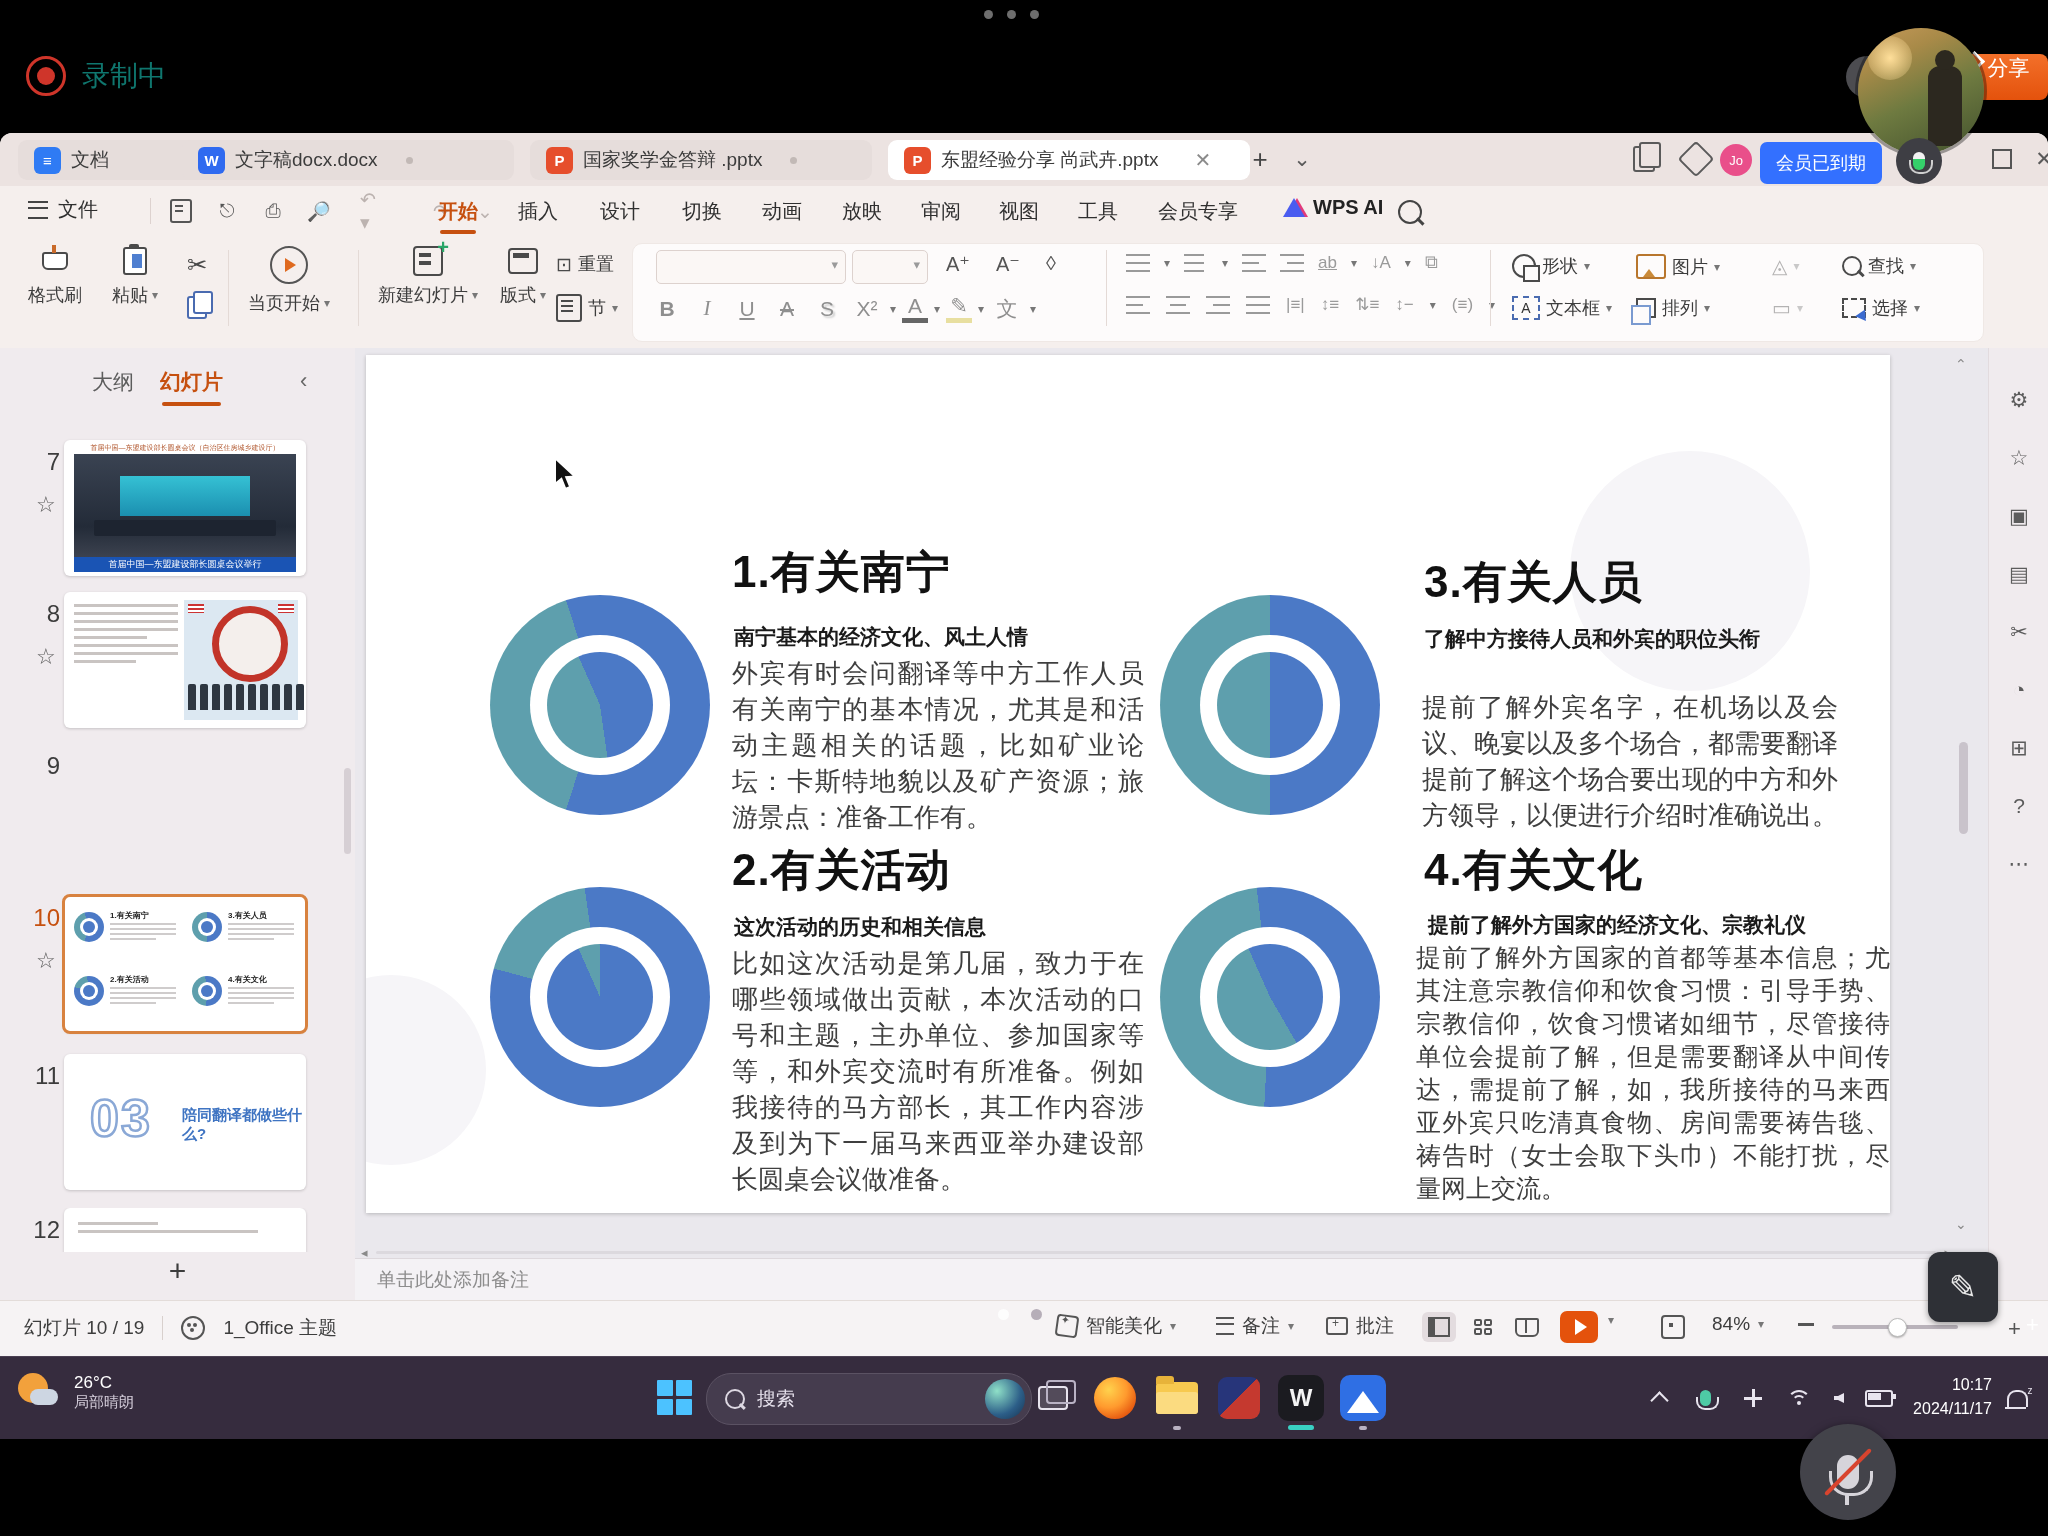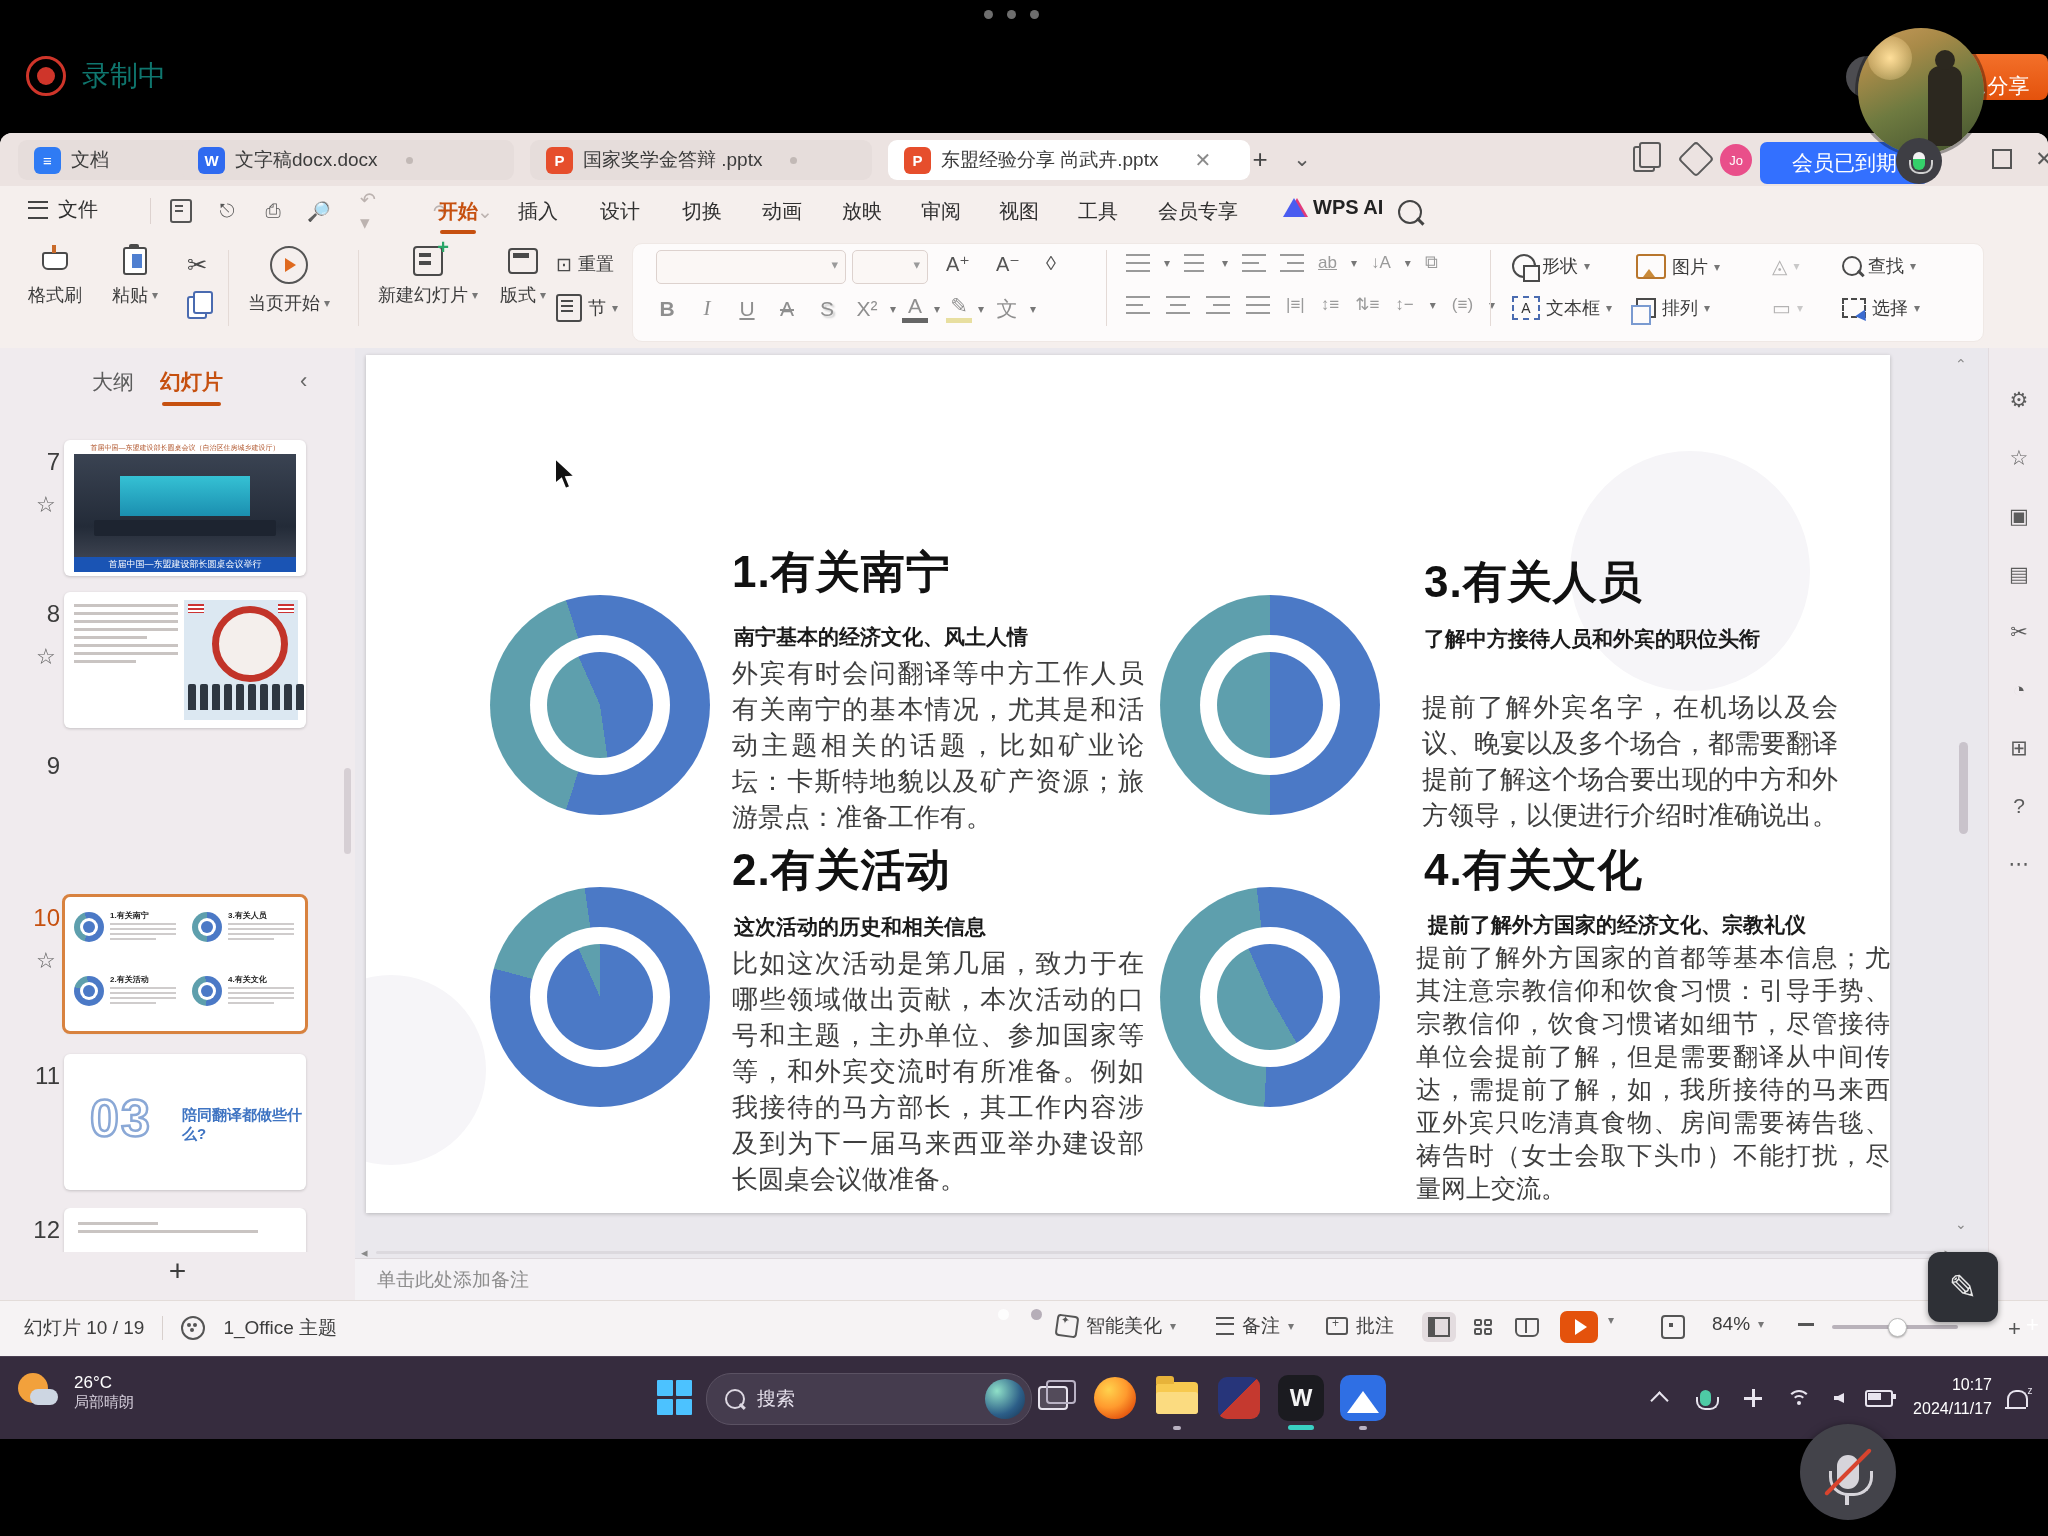--- a/index.html
+++ b/index.html
@@ -29,22 +29,22 @@
       color:#fff;font-size:15px;font-weight:bold;}
   .fi.docs{background:#2f7bf4;}
   .fi.word{background:#2f6af0;}
   .fi.ppt{background:#e64e2c;}
   .tb-ic{position:absolute;top:12px;width:28px;height:28px;color:#5a5a5a;font-size:21px;display:flex;align-items:center;justify-content:center;}
   .win-sq{width:18px;height:22px;border:2px solid #5a5a5a;border-radius:3px;position:relative;}
   .win-sq:before{content:"";position:absolute;left:4px;top:-6px;width:18px;height:22px;border:2px solid #5a5a5a;border-radius:3px;background:#ece3e1;}
   .box3d{width:22px;height:22px;border:2px solid #5a5a5a;border-radius:4px;transform:rotate(45deg);}
   .avatar-jo{position:absolute;left:1720px;top:11px;width:32px;height:32px;border-radius:50%;background:#e94f8a;
              color:#fff;font-size:13px;display:flex;align-items:center;justify-content:center;}
-  .member-pill{position:absolute;left:1760px;top:9px;height:42px;padding:0 32px;border-radius:7px;background:#3370ff;
-               color:#fff;font-size:21px;display:flex;align-items:center;}
+  .member-pill{position:absolute;left:1760px;top:9px;height:42px;padding:0 16px;border-radius:7px;background:#3370ff;
+               color:#fff;font-size:18px;display:flex;align-items:center;}
   .restore-ic{left:1988px;} .close-ic{left:2030px;}
 
   
   .menubar{left:0;top:53px;width:2048px;height:50px;background:#f5efed;}
   .mb-file{position:absolute;left:28px;top:10px;display:flex;gap:10px;align-items:center;font-size:20px;color:#2f2f2f;}
   .hamb{width:20px;height:14px;border-top:2px solid #444;border-bottom:2px solid #444;position:relative;}
   .hamb:before{content:"";position:absolute;left:0;top:4px;width:20px;height:2px;background:#444;}
   .mb-divider{position:absolute;left:150px;top:12px;width:1px;height:26px;background:#ddd2cf;}
   .qicon{position:absolute;top:12px;width:26px;height:26px;color:#555;font-size:19px;display:flex;align-items:center;justify-content:center;}
   .qicon.dis{color:#bcb3b0;}
@@ -54,21 +54,21 @@
   .menu-item.active{color:#c6500f;font-weight:bold;}
   .menu-item.active:after{content:"";position:absolute;left:8px;right:8px;bottom:-6px;height:4px;border-radius:2px;background:#c6500f;}
   .wpsai{position:absolute;left:1283px;top:10px;display:flex;align-items:center;gap:8px;font-size:20px;font-weight:bold;color:#222;}
   .ai-logo{width:0;height:0;border-left:11px solid transparent;border-right:11px solid transparent;border-bottom:19px solid #4a5cf0;
            filter:drop-shadow(3px 0 0 #e23a7a);}
   .search-glass{position:absolute;left:1398px;top:14px;width:20px;height:20px;border:2.5px solid #444;border-radius:50%;}
   .search-glass:after{content:"";position:absolute;left:16px;top:18px;width:9px;height:2.5px;background:#444;transform:rotate(45deg);}
   .user-tip{position:absolute;left:1846px;top:56px;height:42px;padding:0 20px;border-radius:21px;background:#4c4c50;color:#fff;
             font-size:20px;display:flex;align-items:center;z-index:40;}
   .share-btn{position:absolute;left:1948px;top:54px;width:100px;height:46px;border-radius:8px;background:linear-gradient(#f3702a,#e4520c);
-             color:#fff;font-size:21px;display:flex;align-items:flex-end;justify-content:center;gap:6px;z-index:35;}
+             color:#fff;font-size:21px;display:flex;align-items:flex-start;justify-content:center;gap:6px;z-index:35;}
   .share-arrow{width:12px;height:12px;border-top:3px solid #fff;border-right:3px solid #fff;transform:rotate(45deg);}
 
   
   .ribbon{left:0;top:103px;width:2048px;height:112px;background:#f5efed;border-bottom:1px solid #e0d6d2;}
   .rib-card{position:absolute;left:632px;top:7px;width:1350px;height:97px;background:#fdfbfb;border:1px solid #efe8e5;border-radius:10px;}
   .vdiv{position:absolute;top:14px;width:1px;height:76px;background:#e4dad6;}
   .bigbtn{position:absolute;top:10px;display:flex;flex-direction:column;align-items:center;gap:7px;font-size:18px;color:#3d3d3d;}
   .bigbtn .lbl{display:flex;align-items:center;gap:4px;white-space:nowrap;}
   .caret{font-size:12px;color:#777;}
   .ic24{width:30px;height:30px;display:flex;align-items:center;justify-content:center;color:#4a4a4a;font-size:24px;}

